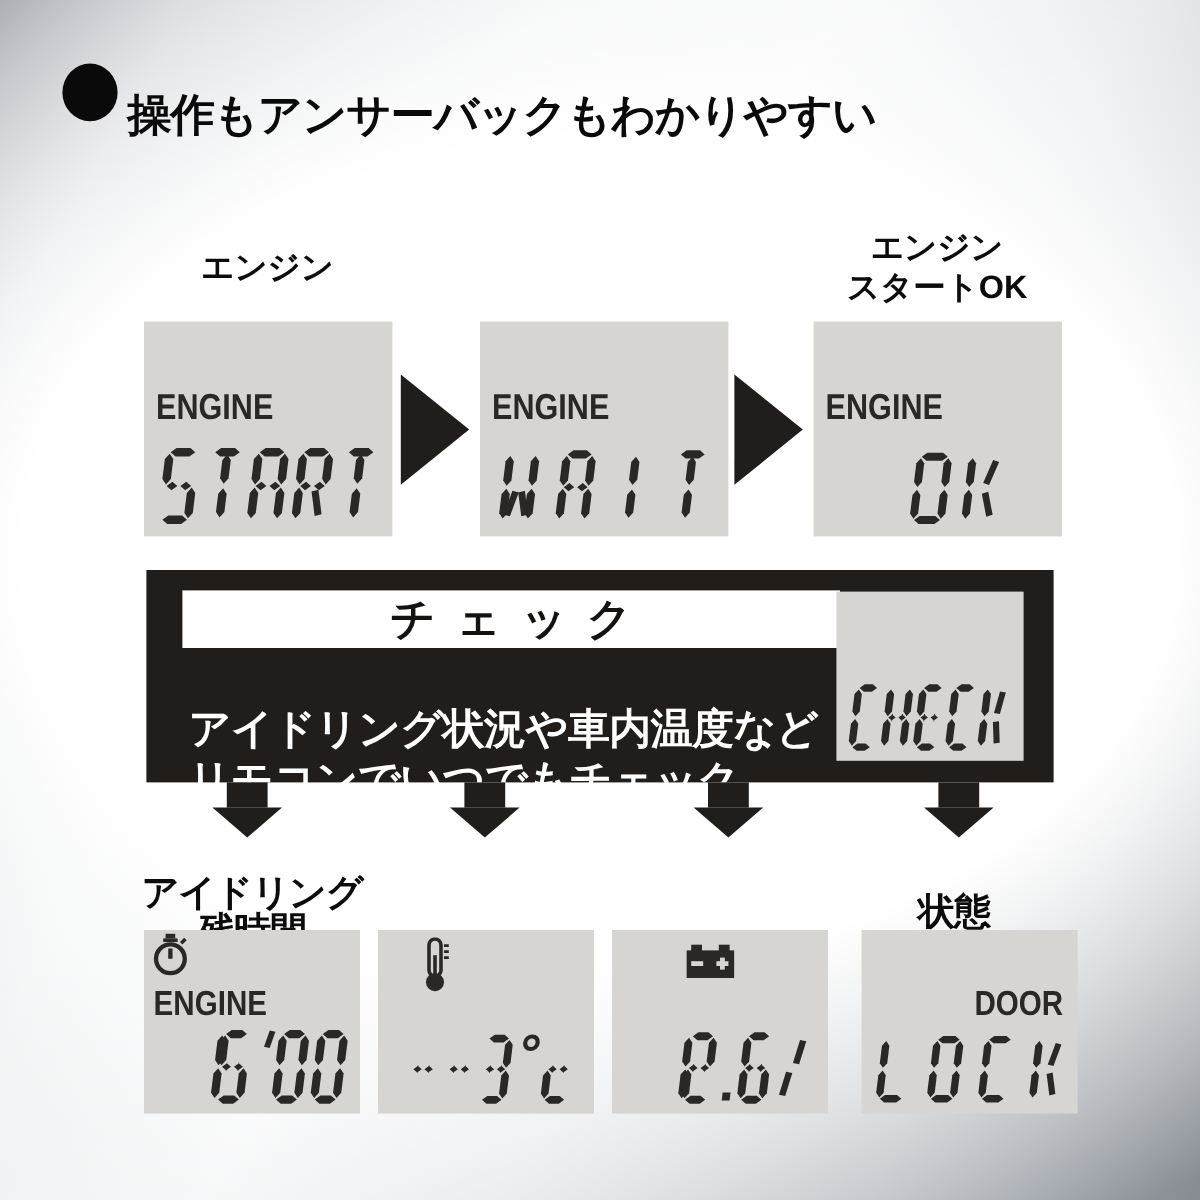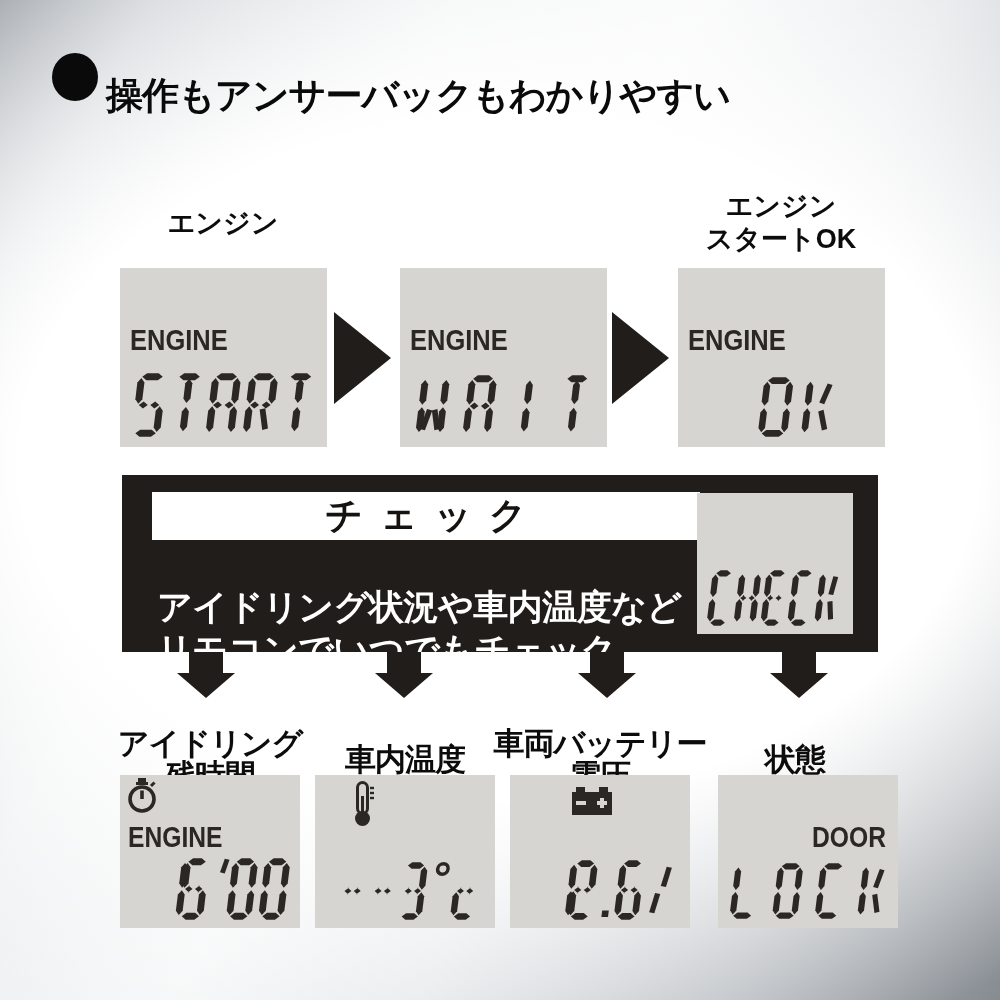--- a/index.html
+++ b/index.html
@@ -229,28 +229,20 @@
     </div>
   <div class="down-arrow" style="left:770px">
       <div class="stem"></div>
       <div class="head"></div>
     </div>
 
   <div class="status-label" style="left:100px">
     <span data-bind="status_items.0.label_line1">アイドリング</span>
     <span data-bind="status_items.0.label_line2">残時間</span>
   </div>
-  <div class="status-label" style="left:295px">
-    <span data-bind="status_items.1.label_line1">車内温度</span>
-
-  </div>
-  <div class="status-label" style="left:490px">
-    <span data-bind="status_items.2.label_line1">車両バッテリー</span>
-    <span data-bind="status_items.2.label_line2">電圧</span>
-  </div>
   <div class="status-label" style="left:685px">
     <span data-bind="status_items.3.label_line2">状態</span>
   </div>
 
   <div class="lcd status-lcd" style="left:120px">
     <span class="icon" style="left:7px;top:3px">
       <svg width="30" height="36" viewBox="0 0 30 36">
         <rect x="11" y="0" width="8" height="4" fill="#2b2725"></rect>
         <rect x="9" y="4" width="12" height="3" fill="#2b2725"></rect>
         <line x1="24" y1="8" x2="27.5" y2="4.5" stroke="#2b2725" stroke-width="3"></line>

